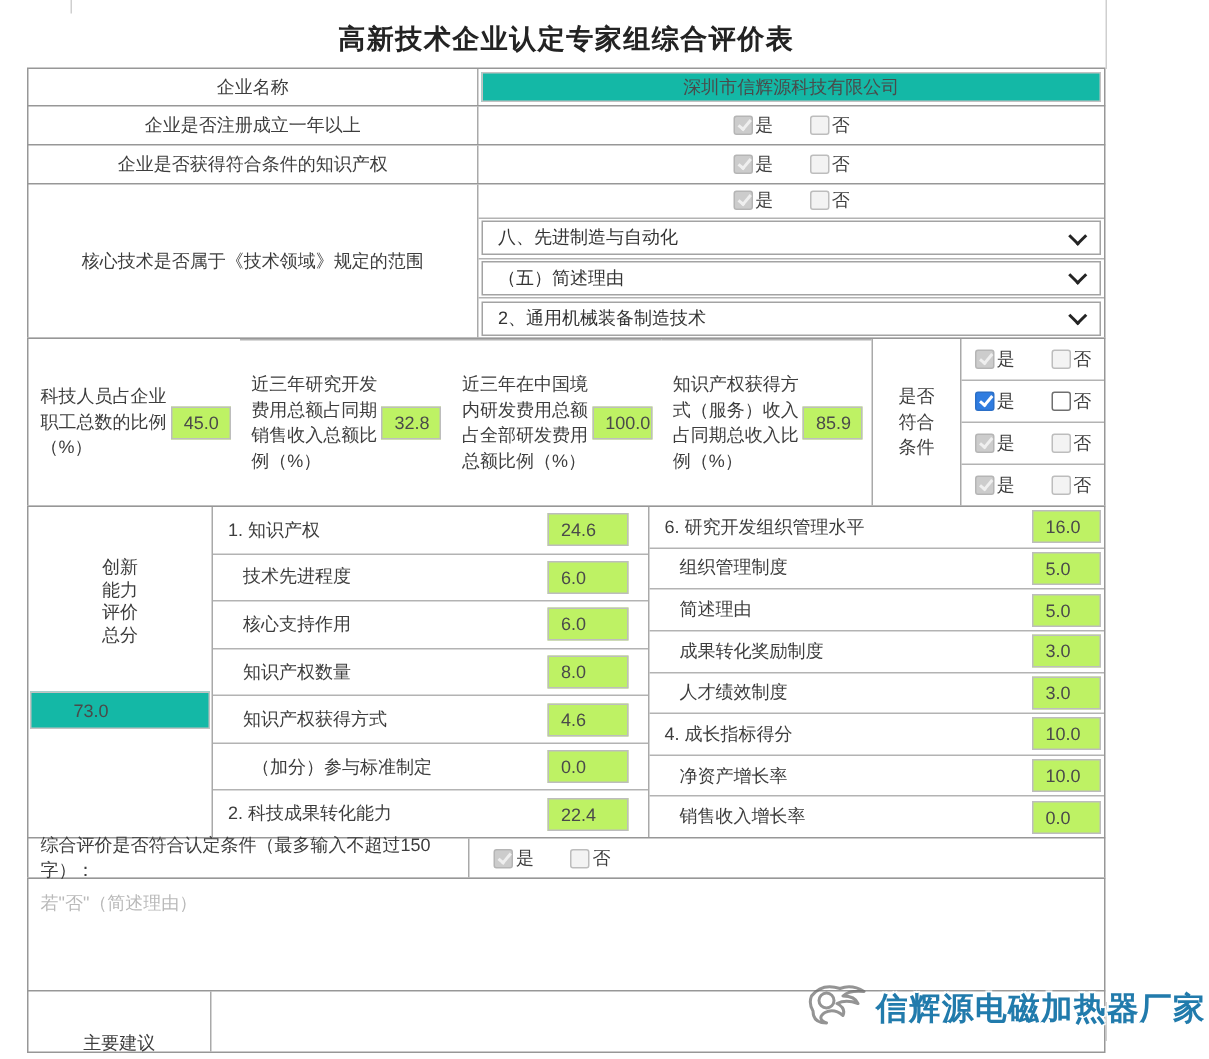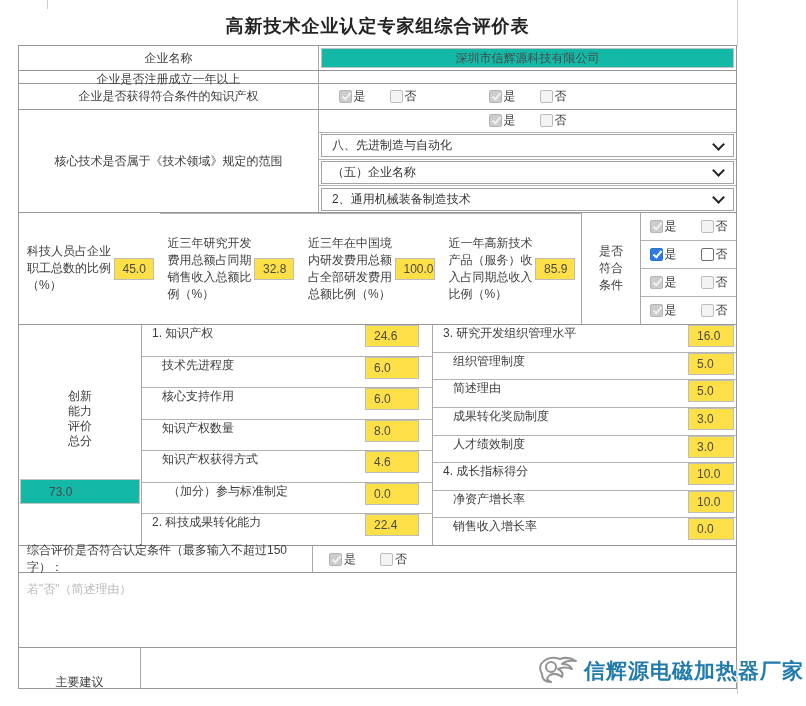--- a/index.html
+++ b/index.html
@@ -13,21 +13,21 @@
   #form{position:absolute;top:46px;left:18px;width:719px;}
   .sec{border:1px solid #979797;margin-top:-1px;box-sizing:border-box;display:flex;background:#fff;}
   .cell{box-sizing:border-box;}
   .b-r{border-right:1px solid #a9a9a9;}
   .b-t{border-top:1px solid #b3b3b3;}
   .lbl{font-size:12px;color:#3d3d3d;}
   .cent{display:flex;align-items:center;justify-content:center;text-align:center;}
   .vcent{display:flex;align-items:center;}
   .top-label{width:300px;}
   .top-value{flex:1;}
-  .r1{height:26px;} .r2{height:14px;flex-direction:column;} .r3{height:27px;}
+  .r1{height:26px;} .r2{height:27px;} .r3{height:27px;}
   .gbox{background:#14b8a6;border:1px solid #c2c2c2;box-sizing:border-box;font-size:12px;color:#4a4a4a;}
   .company-box{margin:2px;height:20px;flex:1;display:flex;align-items:center;justify-content:center;}
 
   
   .cbp{display:inline-flex;align-items:center;}
   .cbp + .cbp{margin-left:24px;}
   .cb{width:13px;height:13px;border:1px solid #8f8f8f;background:#fff;display:inline-block;
       box-sizing:border-box;border-radius:2px;margin-right:2px;}
   .cb::after{content:"";display:none;width:3px;height:7px;border:solid #fff;border-width:0 2px 2px 0;
       transform:rotate(40deg);margin:0 0 0 4px;}
@@ -47,36 +47,36 @@
       padding:0 10px;font-size:12px;color:#333;margin:0 1px;cursor:default;}
   .dd .sp{flex:1;}
   .chev{width:7px;height:7px;border-right:2px solid #242424;border-bottom:2px solid #242424;
         transform:rotate(45deg);margin-top:-3px;}
 
   
   #sec-percent{height:113px;}
   .p-leftcol{width:562px;display:flex;}
   .p-row{flex:1;display:flex;align-items:center;}
   .p-row .plbl{flex:1;padding-left:8px;}
-  .sbox{background:#fde047;border:1px solid #bdbdbd;box-sizing:border-box;height:22px;
+  .sbox{background:#bef264;border:1px solid #bdbdbd;box-sizing:border-box;height:22px;
         display:flex;align-items:center;padding-left:8px;font-size:12px;color:#4a4a4a;}
   .p-score{width:40px;margin-right:6px;}
   .p-meet{width:58px;border-left:1px solid #a9a9a9;border-right:1px solid #a9a9a9;}
   .p-meet .lbl{line-height:17px;}
   .p-cbs{flex:1;display:flex;flex-direction:column;}
   .p-cbcell{flex:1;display:flex;align-items:center;justify-content:center;}
 
   
   #sec-creative{height:222px;}
   .c-total{width:122px;display:flex;flex-direction:column;border-right:1px solid #a9a9a9;}
-  .c-total-label{margin-top:64px;text-align:center;line-height:15px;}
+  .c-total-label{margin-top:33px;text-align:center;line-height:15px;}
   .c-total-box{margin:30px 1px 0 1px;height:25px;display:flex;align-items:center;padding-left:28px;}
   .c-left{width:290px;display:flex;flex-direction:column;border-right:1px solid #a9a9a9;}
   .c-right{flex:1;display:flex;flex-direction:column;}
-  .c-row{flex:1;display:flex;}
+  .c-row{flex:1;display:flex;align-items:center;}
   .c-row .clbl{flex:1;padding-left:10px;}
   .c-row .clbl.ind{padding-left:20px;}
   .c-row .clbl.ind2{padding-left:26px;}
   .c-score-l{width:54px;margin-right:13px;}
   .c-score-r{width:46px;margin-right:2px;}
 
   
   #sec-comp{height:28px;}
   .comp-label{width:294px;padding-left:8px;}
   .comp-cbs{flex:1;padding-left:16px;}
@@ -159,21 +159,21 @@
           </span>
         </div>
         <div class="ddrow b-t">
           <div class="dd">
             <span class="sp">八、先进制造与自动化</span>
             <span class="chev"></span>
           </div>
         </div>
         <div class="ddrow b-t">
           <div class="dd">
-            <span class="sp">（五）企业名称</span>
+            <span class="sp">（五）简述理由</span>
             <span class="chev"></span>
           </div>
         </div>
         <div class="ddrow b-t">
           <div class="dd">
             <span class="sp">2、通用机械装备制造技术</span>
             <span class="chev"></span>
           </div>
         </div>
       </div>
@@ -187,21 +187,21 @@
         </div>
         <div class="p-row b-t">
           <div class="plbl lbl">近三年研究开发费用总额占同期销售收入总额比例（%）</div>
           <div class="sbox p-score">32.8</div>
         </div>
         <div class="p-row b-t">
           <div class="plbl lbl">近三年在中国境内研发费用总额占全部研发费用总额比例（%）</div>
           <div class="sbox p-score">100.0</div>
         </div>
         <div class="p-row b-t">
-          <div class="plbl lbl">近一年高新技术产品（服务）收入占同期总收入比例（%）</div>
+          <div class="plbl lbl">知识产权获得方式（服务）收入占同期总收入比例（%）</div>
           <div class="sbox p-score">85.9</div>
         </div>
       </div>
       <div class="p-meet cent">
         <div class="lbl">
           <div>是否</div>
           <div>符合</div>
           <div>条件</div>
         </div>
       </div>
@@ -286,21 +286,21 @@
           <div class="sbox c-score-l">0.0</div>
         </div>
         <div class="c-row b-t">
           <div class="clbl lbl">2. 科技成果转化能力</div>
           <div class="sbox c-score-l">22.4</div>
         </div>
       </div>
 
       <div class="c-right">
         <div class="c-row">
-          <div class="clbl lbl">3. 研究开发组织管理水平</div>
+          <div class="clbl lbl">6. 研究开发组织管理水平</div>
           <div class="sbox c-score-r">16.0</div>
         </div>
         <div class="c-row b-t">
           <div class="clbl ind lbl">组织管理制度</div>
           <div class="sbox c-score-r">5.0</div>
         </div>
         <div class="c-row b-t">
           <div class="clbl ind lbl">简述理由</div>
           <div class="sbox c-score-r">5.0</div>
         </div>

